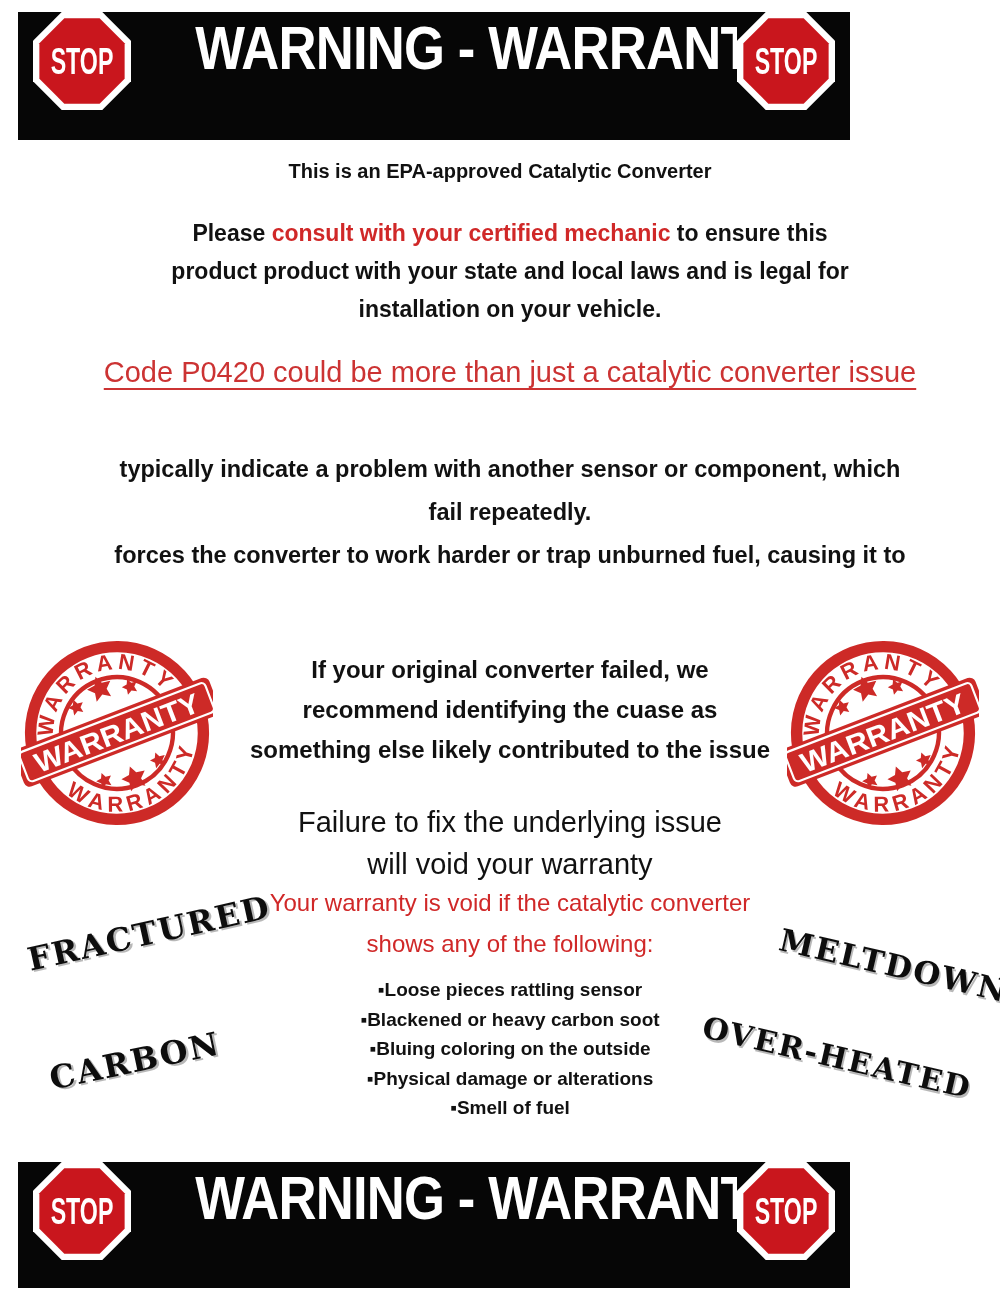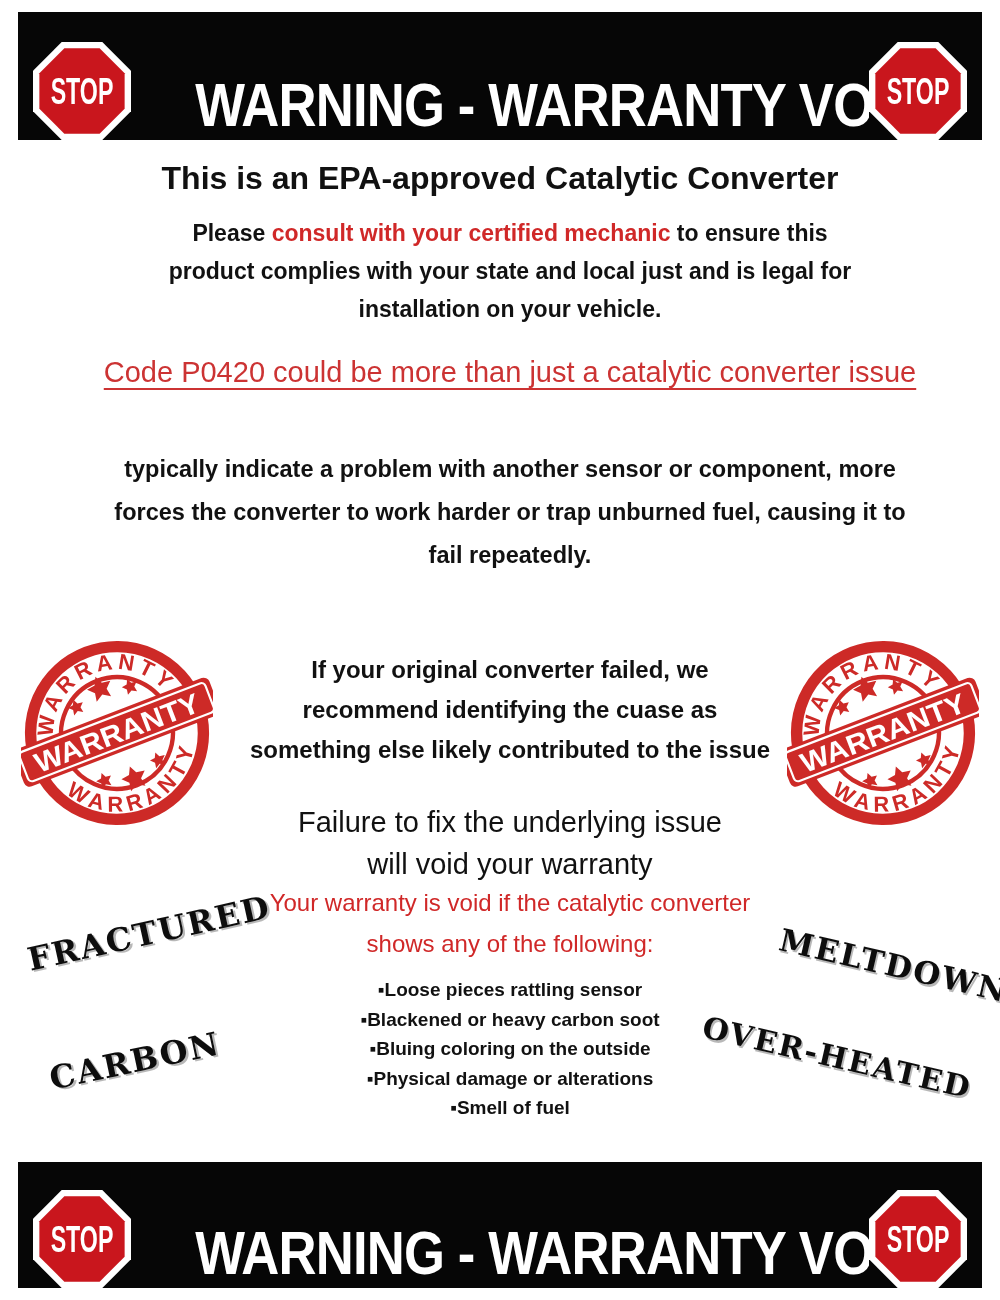--- a/index.html
+++ b/index.html
@@ -9,36 +9,36 @@
     --heading-red:#cc3333;
     --stamp-red:#cd2a27;
     --ink:#111111;
   }
   *{margin:0;padding:0;box-sizing:border-box;}
   html,body{background:#ffffff;}
   body{font-family:"Liberation Sans",sans-serif;color:var(--ink);}
   .page{position:relative;width:1000px;height:1300px;background:#ffffff;overflow:hidden;margin:0 auto;}
 
   
-  .banner{position:absolute;left:18px;width:964px;height:128px;background:var(--banner-bg);
-          display:flex;align-items:flex-end;justify-content:space-between;}
+  .banner{position:absolute;left:18px;width:832px;height:128px;background:var(--banner-bg);
+          display:flex;align-items:flex-start;justify-content:space-between;}
   .banner.top{top:12px;}
   .banner.bottom{top:1162px;height:126px;}
   .stop-sign{width:98px;height:98px;flex:0 0 auto;}
   .stop-sign.left{margin-left:15px;}
   .stop-sign.right{margin-right:15px;}
   .banner-title-wrap{flex:1;text-align:center;overflow:hidden;}
   .banner-title{display:inline-block;color:#ffffff;font-weight:bold;font-size:62px;
                 letter-spacing:-1px;white-space:nowrap;transform:scaleX(0.85);transform-origin:center;}
 
   
   .center-block{position:absolute;left:0;width:1000px;text-align:center;}
   .line{white-space:nowrap;margin-left:20px;}
 
-  .epa-line{top:160px;font-size:32px;font-weight:bold;}
+  .epa-line{top:160px;font-size:20px;font-weight:bold;}
 
   .consult-block{top:214px;font-size:23px;font-weight:bold;line-height:38px;}
   .red-inline{color:var(--text-red);}
 
   .p0420{top:356px;font-size:29px;color:var(--heading-red);padding-left:20px;}
   .p0420 .underlined{text-decoration:underline;text-decoration-thickness:2px;text-underline-offset:6px;}
 
   .diag-block{top:448px;font-size:23.5px;font-weight:bold;line-height:43px;}
 
   .recommend-block{top:650px;font-size:24px;font-weight:bold;line-height:40px;}
@@ -81,32 +81,32 @@
       <polygon points="29.3,0 70.7,0 100,29.3 100,70.7 70.7,100 29.3,100 0,70.7 0,29.3" fill="#ffffff"></polygon>
       <polygon points="29.3,0 70.7,0 100,29.3 100,70.7 70.7,100 29.3,100 0,70.7 0,29.3" fill="#c9161d" transform="translate(50,50) scale(0.87) translate(-50,-50)"></polygon>
       <text x="50" y="63" text-anchor="middle" fill="#ffffff" font-weight="bold" font-size="37" textLength="64" lengthAdjust="spacingAndGlyphs">STOP</text>
     </svg>
   </div>
 
   <div class="center-block epa-line">This is an EPA-approved Catalytic Converter</div>
 
   <div class="center-block consult-block">
     <div class="line"><span>Please </span><span class="red-inline">consult with your certified mechanic</span><span> to ensure this</span></div>
-    <div class="line">product complies with your state and local just and is legal for</div>
+    <div class="line">product product with your state and local laws and is legal for</div>
     <div class="line">installation on your vehicle.</div>
   </div>
 
   <div class="center-block p0420">
     <span class="underlined">Code P0420 could be more than just a catalytic converter issue</span>
   </div>
 
   <div class="center-block diag-block">
-    <div class="line">typically indicate a problem with another sensor or component, more</div>
+    <div class="line">typically indicate a problem with another sensor or component, which</div>
+    <div class="line">fail repeatedly.</div>
     <div class="line">forces the converter to work harder or trap unburned fuel, causing it to</div>
-    <div class="line">fail repeatedly.</div>
   </div>
 
   <svg class="stamp left" viewBox="0 0 220 220">
     <defs>
       <path id="starL" d="M0,-10 L2.94,-4.05 L9.51,-3.09 L4.76,1.55 L5.88,8.09 L0,4.6 L-5.88,8.09 L-4.76,1.55 L-9.51,-3.09 L-2.94,-4.05 Z"></path>
       <path id="arcTopL" d="M 37,110 A 73,73 0 0 1 183,110" fill="none"></path>
       <path id="arcBotL" d="M 20,110 A 90,90 0 0 0 200,110" fill="none"></path>
     </defs>
     <g transform="rotate(-21 110 110)">
       <circle cx="110" cy="110" r="99" fill="none" stroke="#cd2a27" stroke-width="13"></circle>

